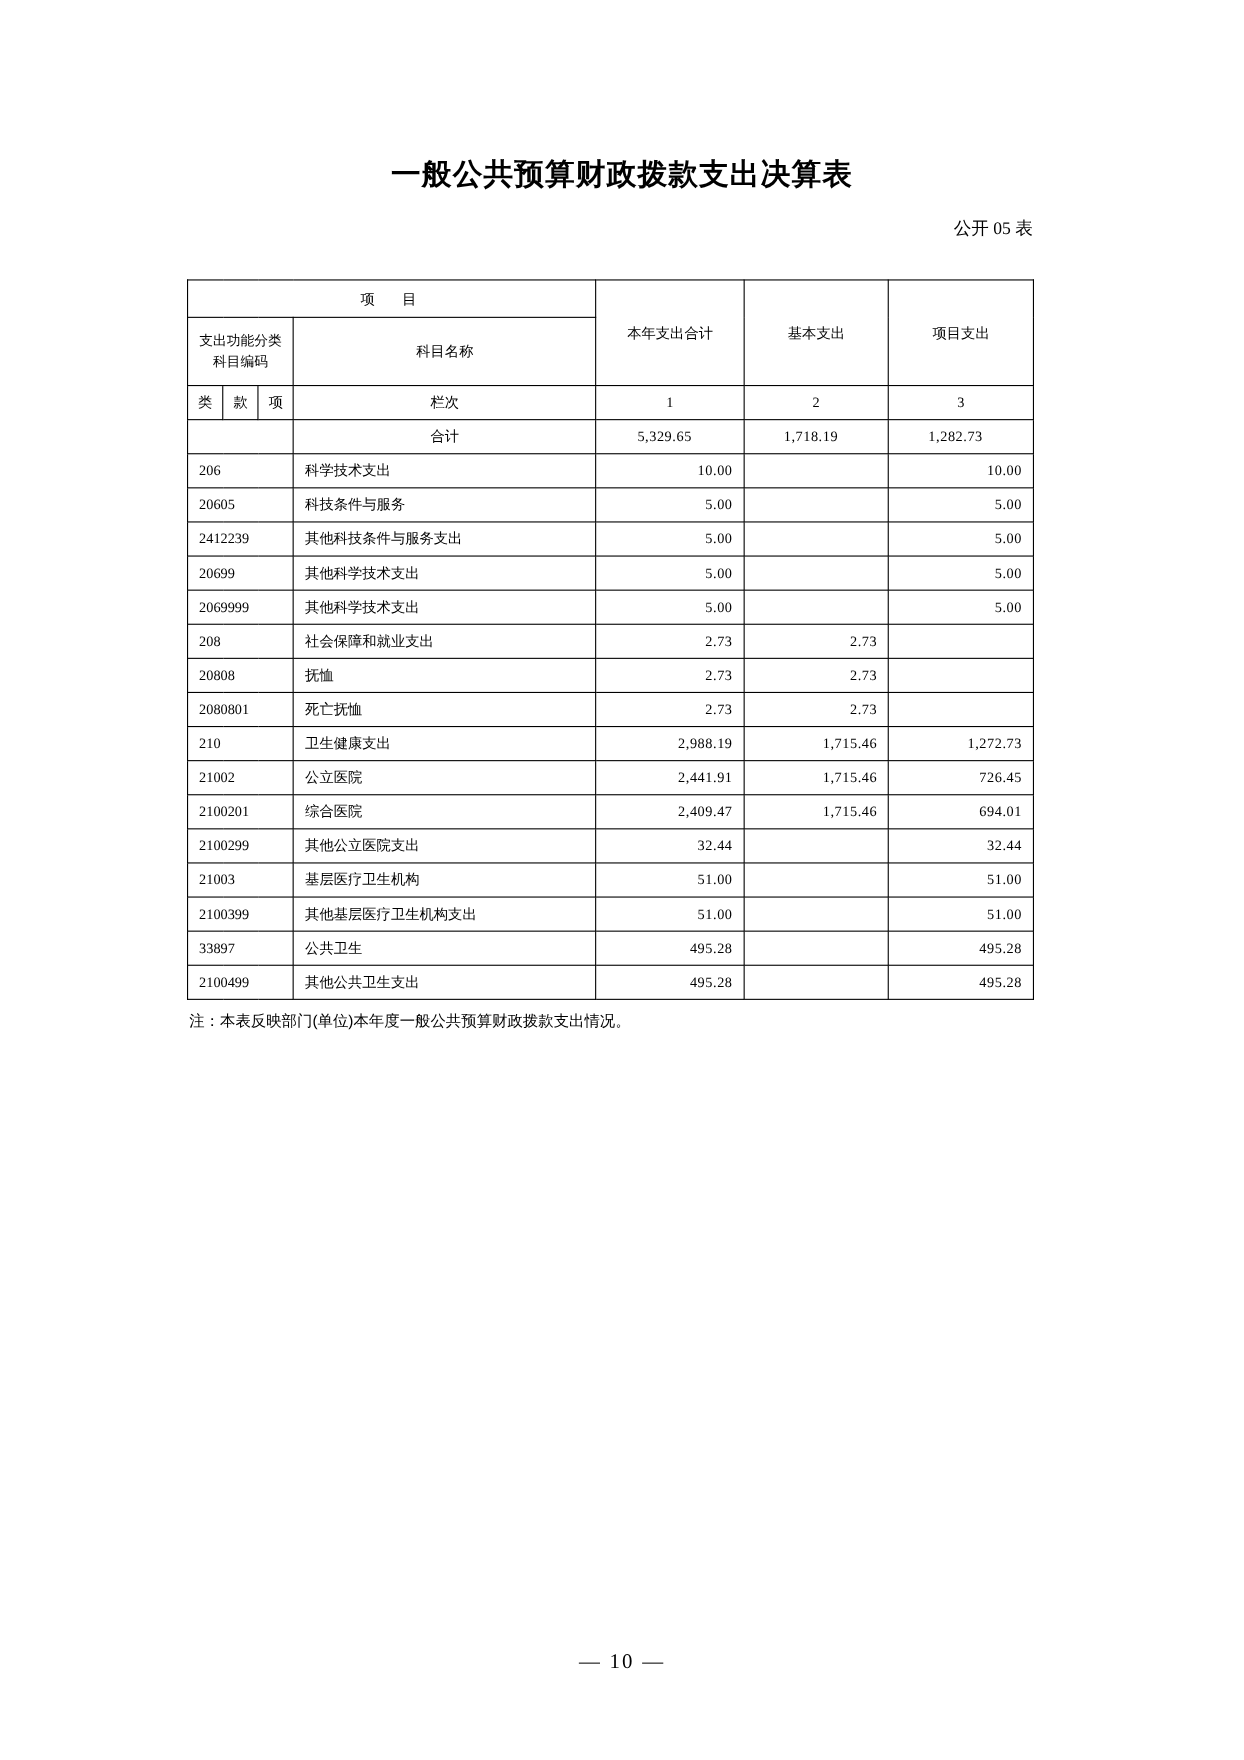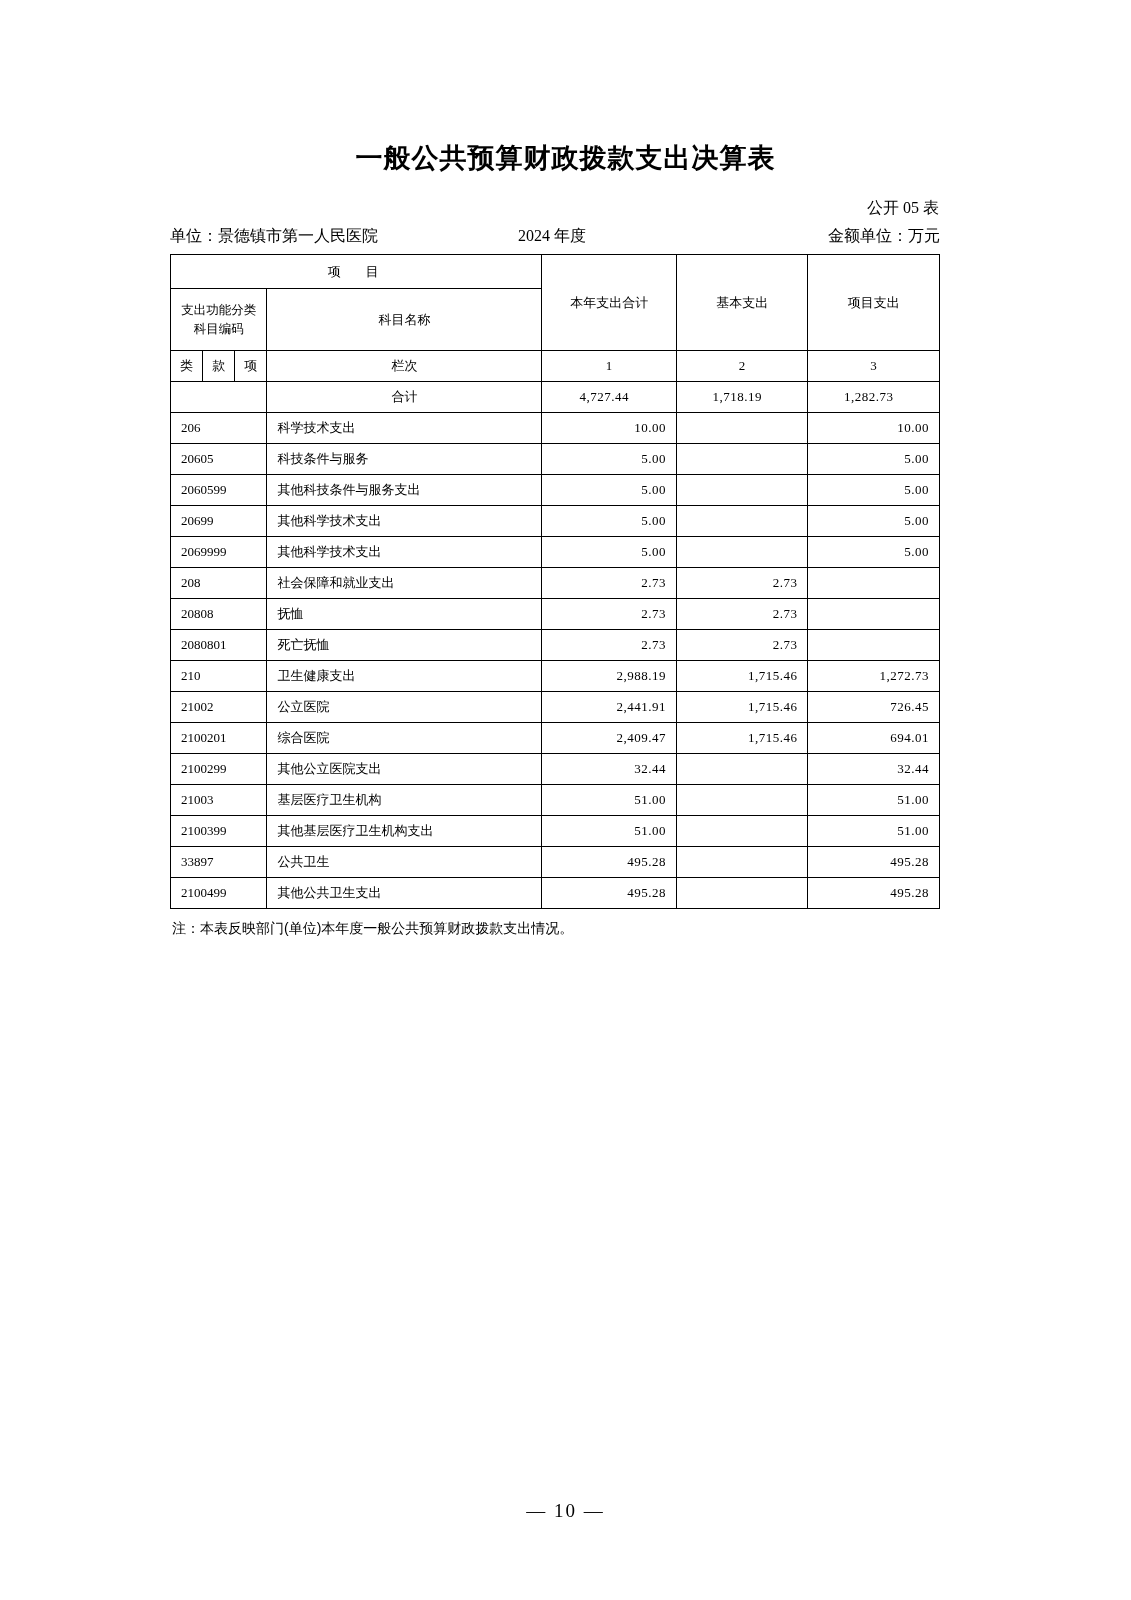--- a/index.html
+++ b/index.html
@@ -110,25 +110,20 @@
 </style>
 </head>
 <body>
 
 <div class="page">
 
   <div class="doc-title">一般公共预算财政拨款支出决算表</div>
 
   <div class="form-no">公开 05 表</div>
 
-  <div class="meta-row">
-    <span class="meta-unit"><span>单位：</span><span>景德镇市第一人民医院</span></span>
-    <span class="meta-year">2024 年度</span>
-    <span class="meta-amount">金额单位：万元</span>
-  </div>
 
   <table class="main">
     <colgroup>
       <col style="width:32px">
       <col style="width:32px">
       <col style="width:32px">
       <col style="width:274px">
       <col style="width:134px">
       <col style="width:131px">
       <col style="width:131px">
@@ -149,41 +144,41 @@
         <td class="c-center">款</td>
         <td class="c-center">项</td>
         <td class="c-center">栏次</td>
         <td class="c-center num">1</td>
         <td class="c-center num">2</td>
         <td class="c-center num">3</td>
       </tr>
       <tr class="total-row">
         <td colspan="3"></td>
         <td class="c-center">合计</td>
-        <td class="c-right num">4,727.44</td>
+        <td class="c-right num">5,329.65</td>
         <td class="c-right num">1,718.19</td>
         <td class="c-right num">1,282.73</td>
       </tr>
 
       <tr>
         <td colspan="3" class="c-left code">206</td>
         <td class="c-left">科学技术支出</td>
         <td class="c-right num">10.00</td>
         <td class="c-right num"></td>
         <td class="c-right num">10.00</td>
       </tr>
       <tr>
         <td colspan="3" class="c-left code">20605</td>
         <td class="c-left">科技条件与服务</td>
         <td class="c-right num">5.00</td>
         <td class="c-right num"></td>
         <td class="c-right num">5.00</td>
       </tr>
       <tr>
-        <td colspan="3" class="c-left code">2060599</td>
+        <td colspan="3" class="c-left code">2412239</td>
         <td class="c-left">其他科技条件与服务支出</td>
         <td class="c-right num">5.00</td>
         <td class="c-right num"></td>
         <td class="c-right num">5.00</td>
       </tr>
       <tr>
         <td colspan="3" class="c-left code">20699</td>
         <td class="c-left">其他科学技术支出</td>
         <td class="c-right num">5.00</td>
         <td class="c-right num"></td>

